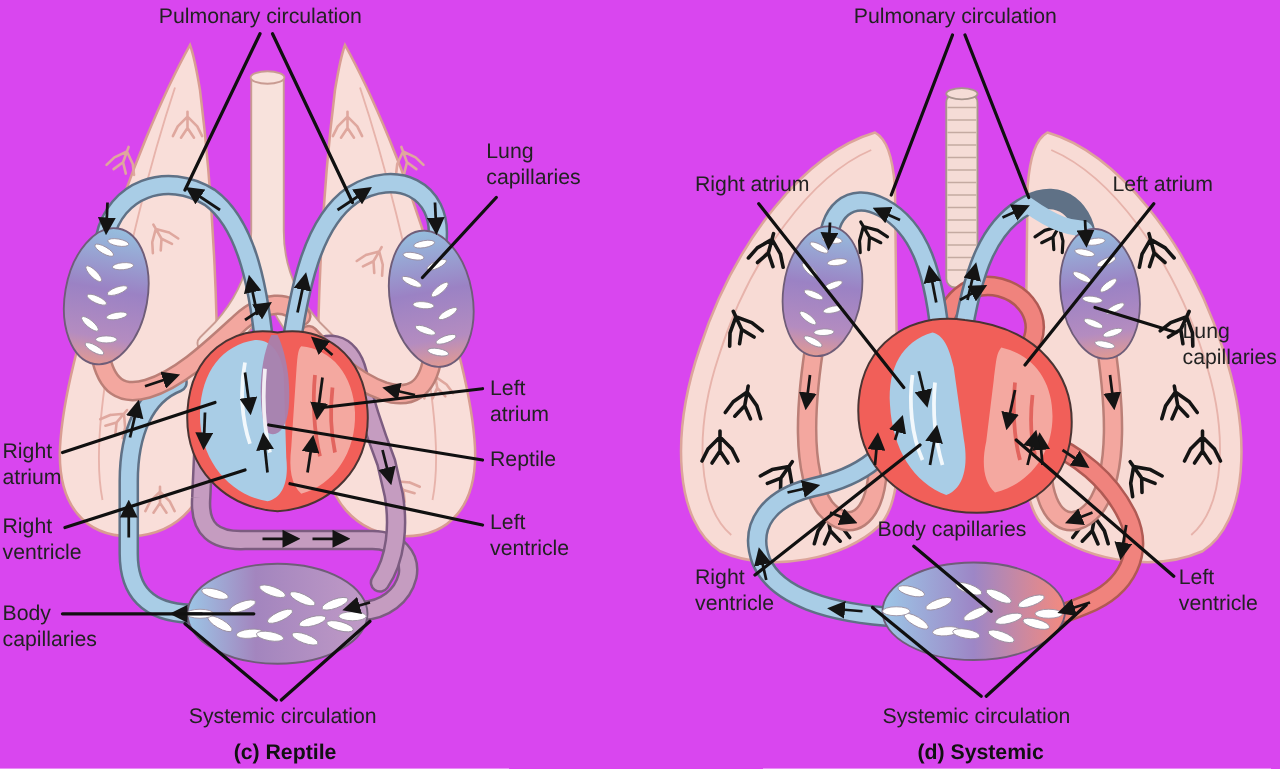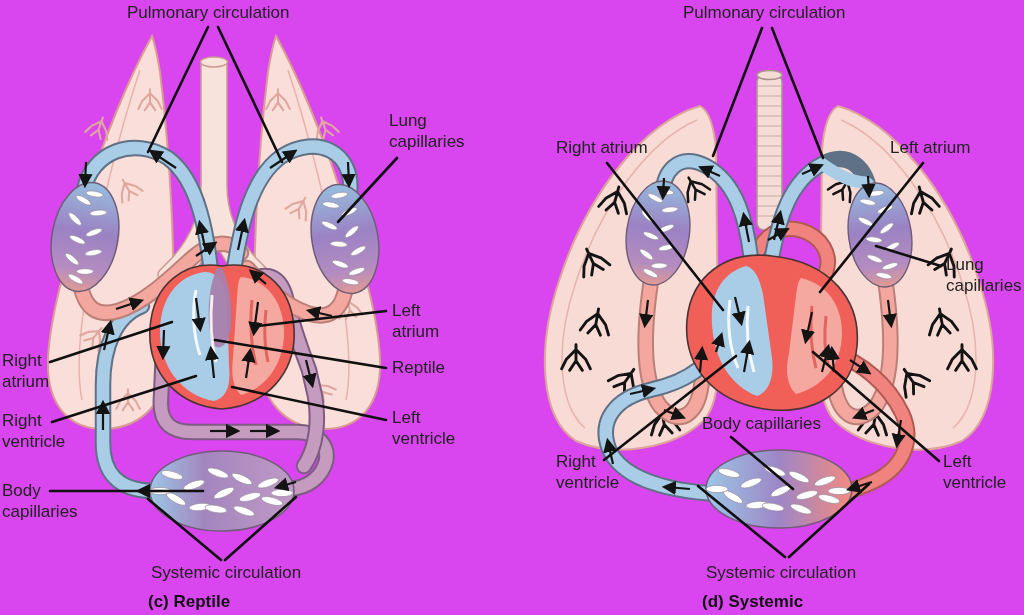--- a/index.html
+++ b/index.html
@@ -1,20 +1,20 @@
 <!DOCTYPE html>
 <html><head>
 <meta charset="utf-8">
 <style>
   html,body{margin:0;padding:0;background:#fff;}
   .stage{position:relative;width:1024px;height:615px;background:#d946ef;overflow:hidden;
          font-family:"Liberation Sans",sans-serif;}
   .stage svg{position:absolute;left:0;top:0;}
   .lbl{position:absolute;font-size:17px;line-height:21px;color:#222;white-space:pre-line;}
-  .cap{position:absolute;font-size:17px;font-weight:bold;color:#111;text-align:left;}
+  .cap{position:absolute;font-size:17px;font-weight:bold;color:#111;text-align:center;}
   .vuB{stroke:#5f7186}.vB{stroke:#a9cde6}
   .vuS{stroke:#bb7f77}.vS{stroke:#f3a79f}
   .vuP{stroke:#7c5c80}.vP{stroke:#c59cc0}
   .vuR{stroke:#b05a54}.vR{stroke:#f0837d}
   .vuB,.vuS,.vuP,.vuR{fill:none;stroke-width:16.5;stroke-linecap:round}
   .vB,.vS,.vP,.vR{fill:none;stroke-width:12.5;stroke-linecap:round}
   .ar{stroke:#141414;stroke-width:2.2;fill:none;marker-end:url(#ah)}
   .ld{stroke:#101010;stroke-width:2.6;stroke-linecap:round}
   .lungR{fill:#f9ded9;stroke:#d99c92;stroke-width:2}
   .lungM{fill:#f8dbd5;stroke:#dca49a;stroke-width:2}

